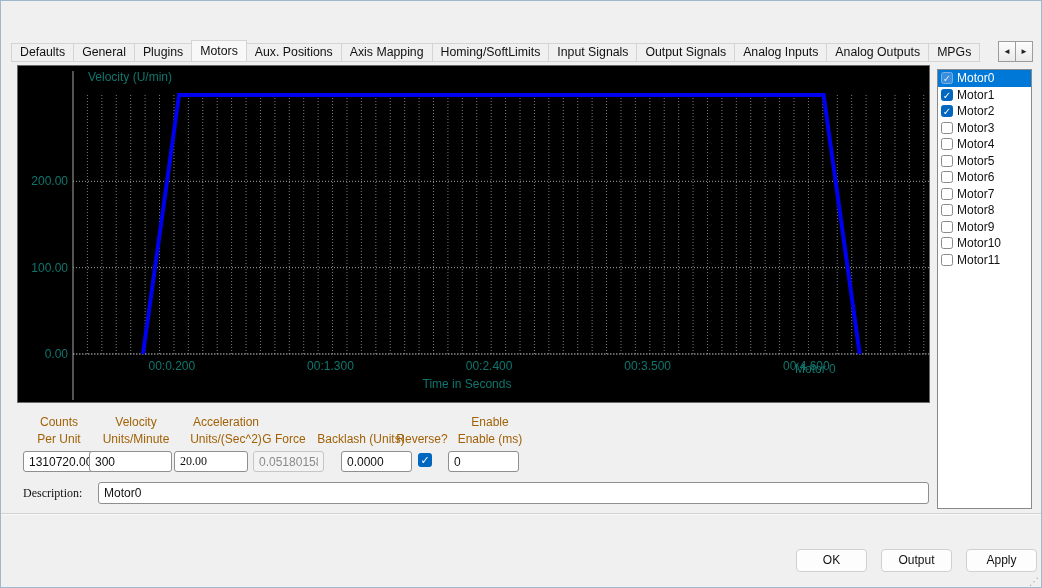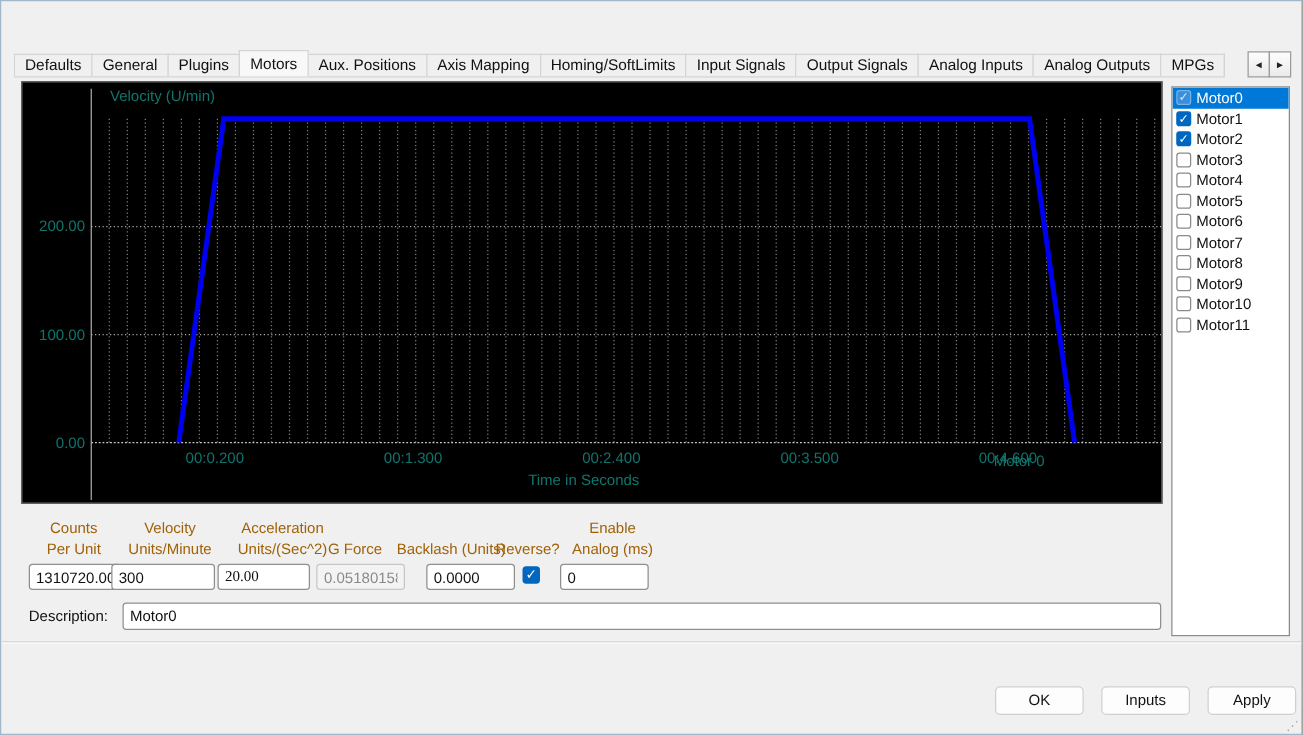--- a/index.html
+++ b/index.html
@@ -40,21 +40,21 @@
   .mrow.selected .cbx { background:#3a8ede; border-color:#7ab1e3; color:#d6e8f8; }
   .mrow .mlabel { font-size:12px; }
 
   
   .flabel { position:absolute; top:413px; text-align:center; font-size:12px; color:#a16207; }
   .flabel div { height:17px; line-height:17px; white-space:nowrap; }
   .finput { position:absolute; top:450px; height:21px; border:1px solid #8f8f8f; border-radius:3px; background:#fff; font-family:"Liberation Sans", sans-serif; font-size:12px; padding:0 5px; color:#111; }
   .finput.disabled { background:#f3f3f3; color:#8a8a8a; border-color:#c6c6c6; }
   .form-cbx { position:absolute; width:14px; height:14px; border-radius:3px; background:#0067c0; color:#fff; font-size:11px; line-height:14px; text-align:center; cursor:pointer; }
 
-  .desc-label { position:absolute; left:22px; top:485px; font-size:12px; }
+  .desc-label { position:absolute; left:22px; top:485px; font-size:12px;font-family:Liberation Serif, serif; }
   .desc-input { position:absolute; left:97px; top:481px; width:831px; height:22px; }
 
   
   .btn { position:absolute; top:548px; width:71px; height:23px; background:#fdfdfd; border:1px solid #d0d0d0; border-radius:4px; font-family:"Liberation Sans", sans-serif; font-size:12px; color:#111; text-align:center; line-height:21px; cursor:pointer; }
   #btn-ok { left:795px; } #btn-cancel { left:880px; } #btn-apply { left:965px; }
   .resize-grip { position:absolute; right:2px; bottom:0px; color:#a9a9a9; font-size:10px; cursor:nwse-resize; }
 </style>
 </head>
 <body>
 
@@ -231,28 +231,28 @@
         <div>Backlash (Units)</div>
       </div>
       <input class="finput" value="0.0000" style="left: 340px; width: 71px;">
       <div class="flabel" style="left: 381px; width: 80px;">
         <div></div>
         <div>Reverse?</div>
       </div>
       <span class="form-cbx" style="left: 417px; top: 452px;">✓</span>
       <div class="flabel" style="left: 448px; width: 82px;">
         <div>Enable</div>
-        <div>Analog (ms)</div>
+        <div>Enable (ms)</div>
       </div>
       <input class="finput" value="0" style="left: 447px; width: 71px;">
     </div>
 
   <div class="desc-label">Description:</div>
   <input class="finput desc-input" value="Motor0" style="">
 
   <div class="page-bottom-line"></div>
 
   <button class="btn" id="btn-ok">OK</button>
-  <button class="btn" id="btn-cancel">Inputs</button>
+  <button class="btn" id="btn-cancel">Output</button>
   <button class="btn" id="btn-apply">Apply</button>
   <div class="resize-grip">⋰</div>
 
 </div>
 
 </body></html>

